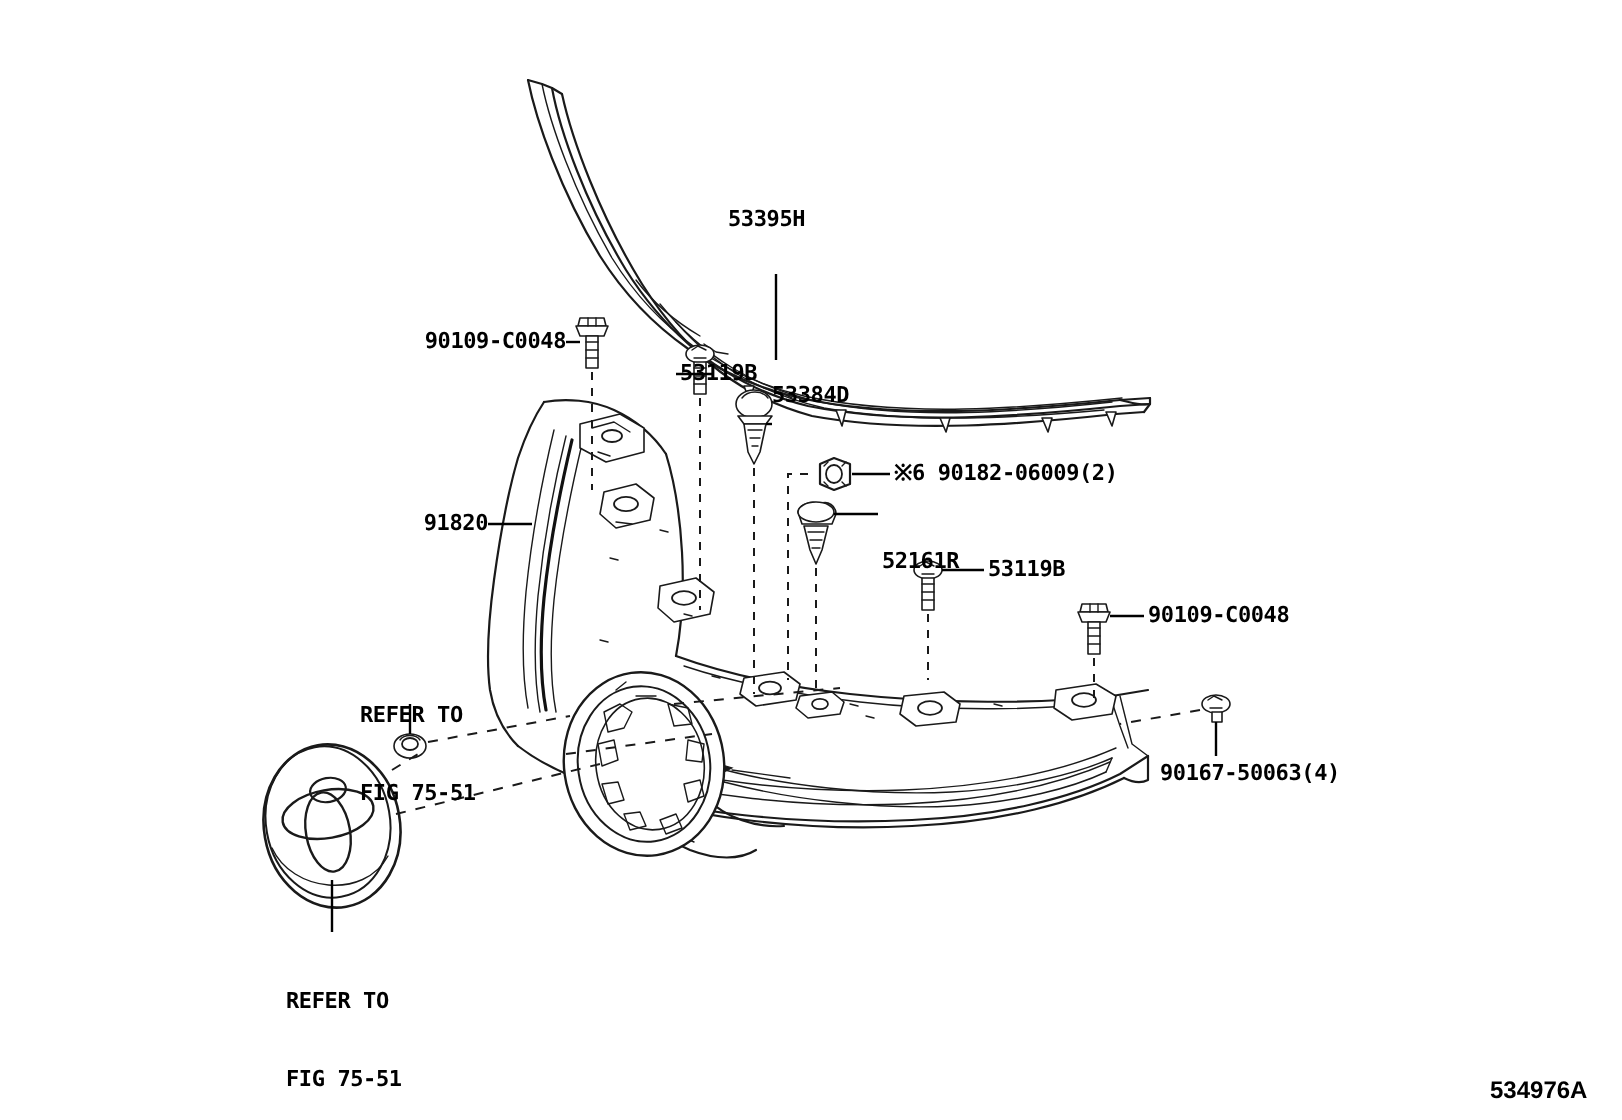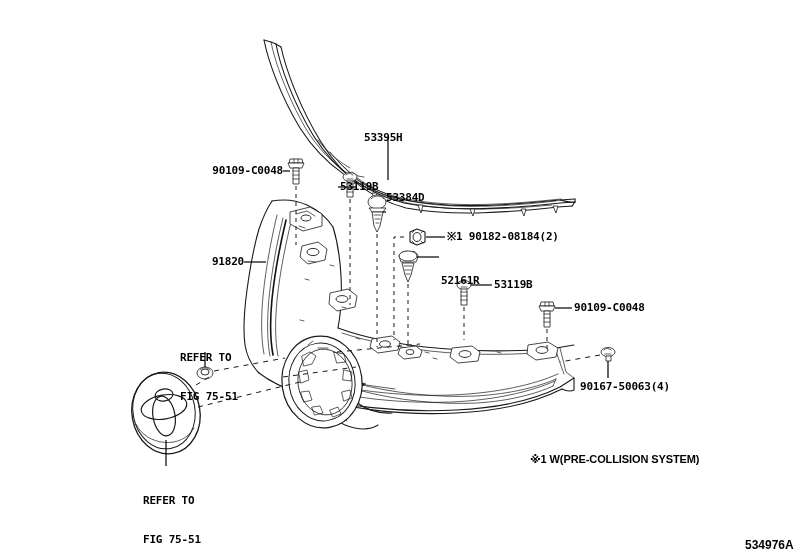--- a/index.html
+++ b/index.html
@@ -306,29 +306,29 @@
       <line class="lead" x1="417" y1="257" x2="439" y2="257"></line>
       <line class="lead" x1="471" y1="285" x2="492" y2="285"></line>
       <line class="lead" x1="555" y1="308" x2="572" y2="308"></line>
       <line class="lead" x1="608" y1="361" x2="608" y2="378"></line>
       <line class="lead" x1="244" y1="262" x2="266" y2="262"></line>
       <line class="lead" x1="205" y1="352" x2="205" y2="367"></line>
       <line class="lead" x1="166" y1="466" x2="166" y2="440"></line>
     </g>
   </svg>
 
-  <div class="lbl" style="left:364px; top:132px;text-align:center;">53395H</div>
+  <div class="lbl" style="left:364px; top:104px;text-align:center;">53395H</div>
 
   <div class="lbl r" style="left:283px; top:165px;">90109-C0048</div>
 
   <div class="lbl" style="left:340px; top:181px;">53119B</div>
 
   <div class="lbl" style="left:386px; top:192px;">53384D</div>
 
-  <div class="lbl" style="left:447px; top:231px;">※1 90182-08184(2)</div>
+  <div class="lbl" style="left:447px; top:231px;">※6 90182-06009(2)</div>
 
   <div class="lbl" style="left:441px; top:251px;margin-top:24px;">52161R</div>
 
   <div class="lbl" style="left:494px; top:279px;">53119B</div>
 
   <div class="lbl" style="left:574px; top:302px;">90109-C0048</div>
 
   <div class="lbl" style="left:580px; top:381px;">90167-50063(4)</div>
 
   <div class="lbl r" style="left:244px; top:256px;">91820</div>
@@ -336,17 +336,16 @@
   <div class="lbl two" style="left:180px; top:325px;">
     <div>REFER TO</div>
     <div>FIG 75-51</div>
   </div>
 
   <div class="lbl two" style="left:143px; top:468px;">
     <div>REFER TO</div>
     <div>FIG 75-51</div>
   </div>
 
-  <div class="note" style="left:530px; top:453px;">※1 W(PRE-COLLISION SYSTEM)</div>
 
   <div class="dwg" style="left:745px; top:538px;">534976A</div>
 
 </div>
 
 </body></html>

